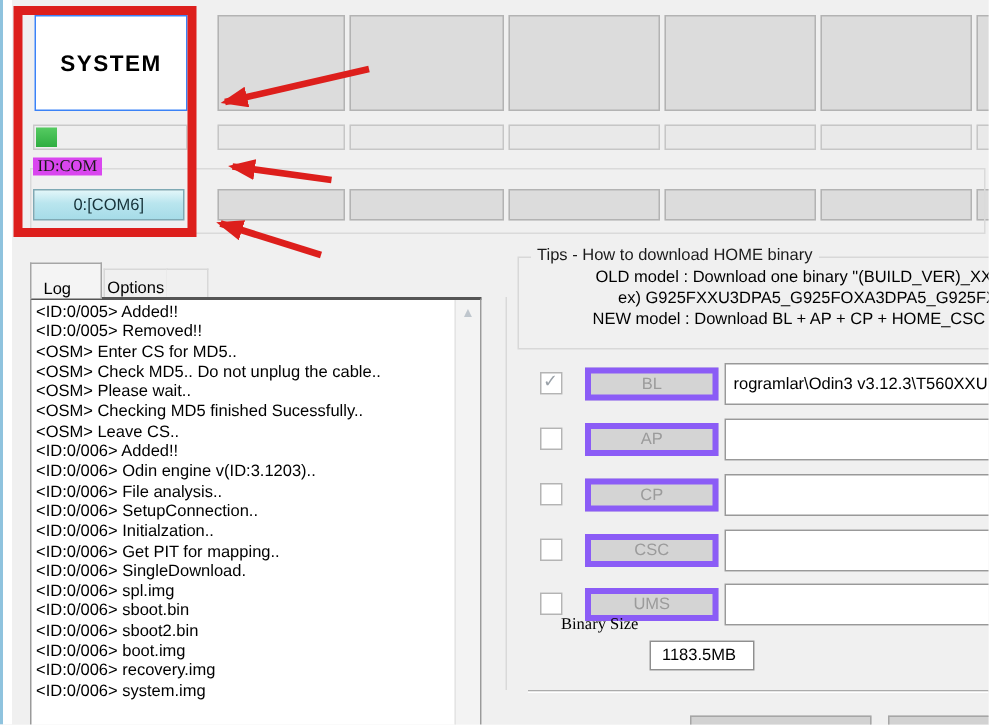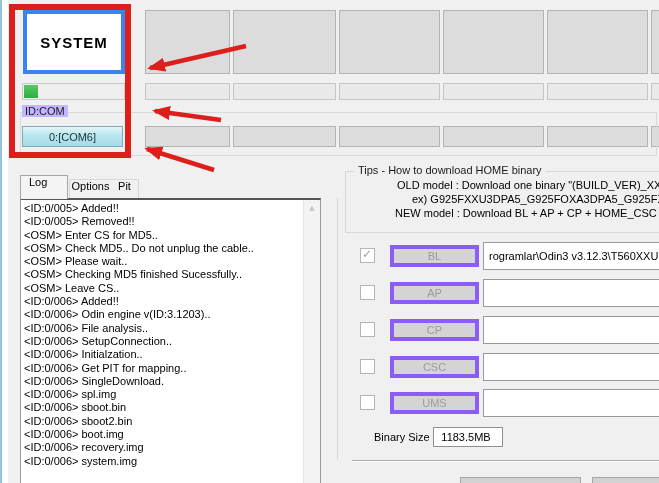--- a/index.html
+++ b/index.html
@@ -9,38 +9,38 @@
   .abs{position:absolute;box-sizing:border-box;}
 
   
   .edge-blue{left:0;top:0;width:2px;height:483px;background:#8fc3de;}
   .edge-white{left:2px;top:0;width:6px;height:483px;background:#ffffff;}
 
   
   .slot-status,.slot-progress,.slot-com{position:absolute;box-sizing:border-box;
       background:#dcdcdc;border:1px solid #b3b3b3;}
   .slot-progress{background:#e9e9e9;border-color:#c6c6c6;}
-  .system-box{left:23px;top:10px;width:102px;height:64px;background:#fff;border:4px solid #3b82f6;
+  .system-box{left:23px;top:10px;width:102px;height:64px;background:#fff;border:1px solid #3b82f6;
       display:flex;align-items:center;justify-content:center;}
   .system-box span{font-weight:bold;font-size:15px;letter-spacing:1px;color:#000;}
   .progress-track{left:22px;top:83px;width:103px;height:17px;background:#efefef;border:1px solid #c9c9c9;}
   .progress-chunk{left:1px;top:1px;width:14px;height:13px;
       background:linear-gradient(#56cb62,#2fae41);}
   .idcom-box{left:20px;top:112px;width:637px;height:44px;border:1px solid #dadada;}
-  .idcom-label{left:22px;top:105px;background:#c4b5fd;padding:0 3px;color:#1a1a1a;}
+  .idcom-label{left:22px;top:105px;background:#d946ef;padding:0 3px;color:#1a1a1a;font-family:Liberation Serif, serif;}
   .com-button{left:22px;top:126px;width:101px;height:21px;border:1px solid #7fa9b4;
       background:linear-gradient(#e2f6f9,#b9e5ee 45%,#a6dce8);
       display:flex;align-items:center;justify-content:center;color:#17333a;}
 
   
   .red-rect{left:9px;top:4px;width:122px;height:154px;border:6px solid #dd1f1c;z-index:30;}
   .arrows{left:0;top:0;width:659px;height:483px;z-index:31;pointer-events:none;}
 
   
-  .tab{position:absolute;box-sizing:border-box;display:flex;align-items:flex-start;justify-content:center;}
+  .tab{position:absolute;box-sizing:border-box;display:flex;align-items:flex-end;justify-content:center;}
   .tab-log{left:20px;top:175px;width:48px;height:24px;background:#f4f4f4;
       border:1px solid #a5a5a5;border-bottom:none;z-index:2;justify-content:flex-start;padding-left:8px;}
   .tab-options{left:69px;top:179px;width:43px;height:19px;background:#f0f0f0;
       border:1px solid #d8d8d8;border-bottom:none;}
   .tab-pit{left:111px;top:179px;width:28px;height:34px;background:#f0f0f0;
       border:1px solid #d8d8d8;border-bottom:none;border-left:none;}
 
   
   .log-box{left:20px;top:198px;width:301px;height:300px;background:#fff;
       border:1px solid #9a9a9a;border-top:2px solid #555;}
@@ -64,21 +64,21 @@
   .checkbox.checked::after{content:"\2713";position:absolute;left:1px;top:-2px;
       color:#9aa1a8;font-size:12px;}
   .gray-btn{position:absolute;background:#d4d4d4;border:4px solid #8b5cf6;color:#9b9b9b;
       font-family:inherit;font-size:11px;display:flex;align-items:center;justify-content:center;
       box-sizing:border-box;}
   .file-btn{left:390px;top:3px;width:89px;height:22px;}
   .file-field{position:absolute;left:483px;top:0;width:190px;height:28px;background:#fff;
       border:1px solid #999;box-sizing:border-box;overflow:hidden;}
   .field-text{display:block;line-height:26px;padding-left:5px;white-space:nowrap;color:#000;}
 
-  .binsize-label{left:374px;top:431px;color:#000;}
+  .binsize-label{left:374px;top:410px;color:#000;font-family:Liberation Serif, serif;}
   .binsize-field{left:433px;top:427px;width:70px;height:20px;background:#fff;
       border:1px solid #8f8f8f;text-align:center;line-height:18px;padding-right:4px;color:#000;}
   .section-divider{left:352px;top:460px;width:307px;height:2px;
       border-top:1px solid #ababab;border-bottom:1px solid #fff;}
   .bottom-btn1{left:460px;top:477px;width:121px;height:20px;background:#d2d2d2;border:1px solid #a6a6a6;}
   .bottom-btn2{left:592px;top:477px;width:80px;height:20px;background:#d2d2d2;border:1px solid #a6a6a6;}
 
   
   .watermark{left:196px;top:232px;z-index:40;pointer-events:none;white-space:nowrap;
       font-size:21px;color:rgba(133,133,133,0.42);letter-spacing:0.5px;}

